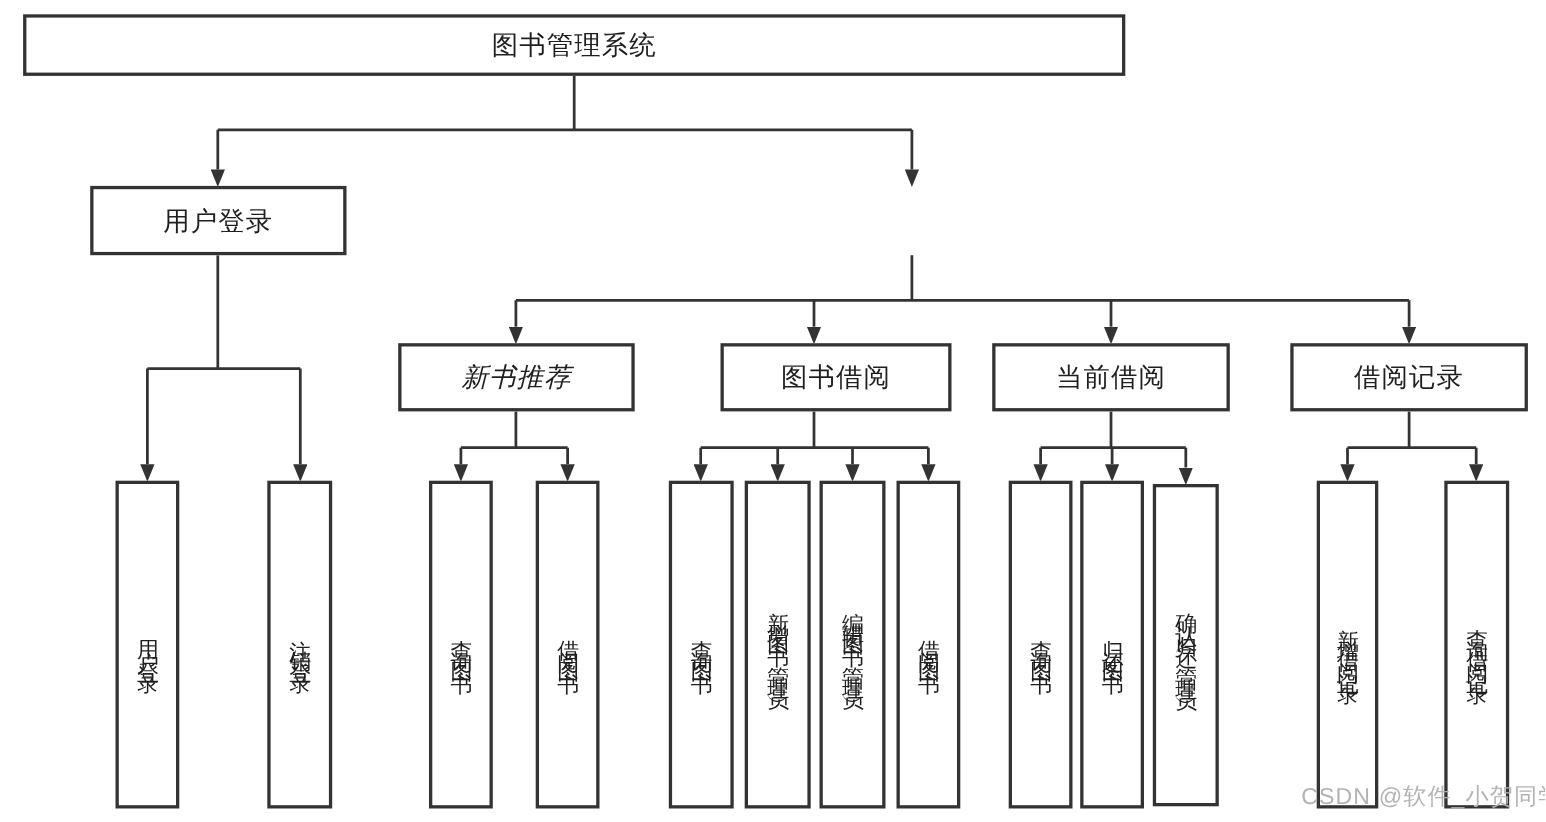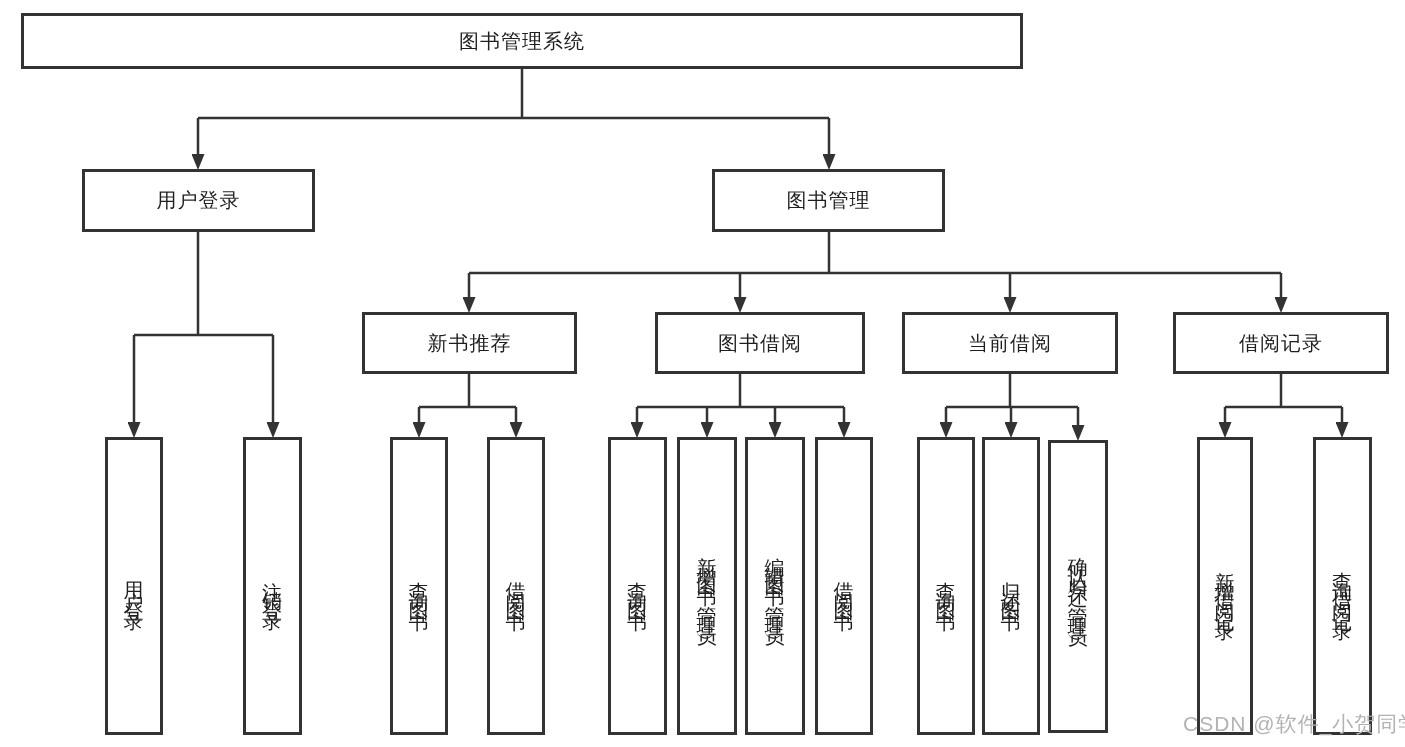--- a/index.html
+++ b/index.html
@@ -30,21 +30,21 @@
   .box {
     position: absolute;
     background: #fff;
     border: 3px solid var(--line);
     display: flex;
     align-items: center;
     justify-content: center;
     color: var(--text);
   }
   .hlabel {
-    font-size: 20px;
+    font-size: 24px;
     letter-spacing: 1px;
     white-space: nowrap;
   }
   .vlabel {
     writing-mode: vertical-rl;
     text-orientation: mixed;
     font-size: 20px;
     line-height: 1;
     letter-spacing: 10px;
     white-space: nowrap;
@@ -112,25 +112,22 @@
     <path class="conn" d="M1342 407 V422" marker-end="url(#arrow)"></path>
   </svg>
 
   <div class="box" style="left:21px; top:13px; width:1002px; height:56px;">
     <span class="hlabel">图书管理系统</span>
   </div>
 
   <div class="box" style="left:82px; top:169px; width:233px; height:63px;">
     <span class="hlabel">用户登录</span>
   </div>
-  <div class="box" style="left:712px; top:169px; width:233px; height:63px;">
-    <span class="hlabel">图书管理</span>
-  </div>
 
-  <div class="box" style="left:362px; top:312px; width:215px; height:62px;">
+  <div class="box" style="left:362px; top:312px; width:215px; height:62px;font-style:italic;">
     <span class="hlabel">新书推荐</span>
   </div>
   <div class="box" style="left:635px; top:312px; width:210px; height:62px;margin-left:20px;">
     <span class="hlabel">图书借阅</span>
   </div>
   <div class="box" style="left:902px; top:312px; width:216px; height:62px;">
     <span class="hlabel">当前借阅</span>
   </div>
   <div class="box" style="left:1173px; top:312px; width:216px; height:62px;">
     <span class="hlabel">借阅记录</span>

